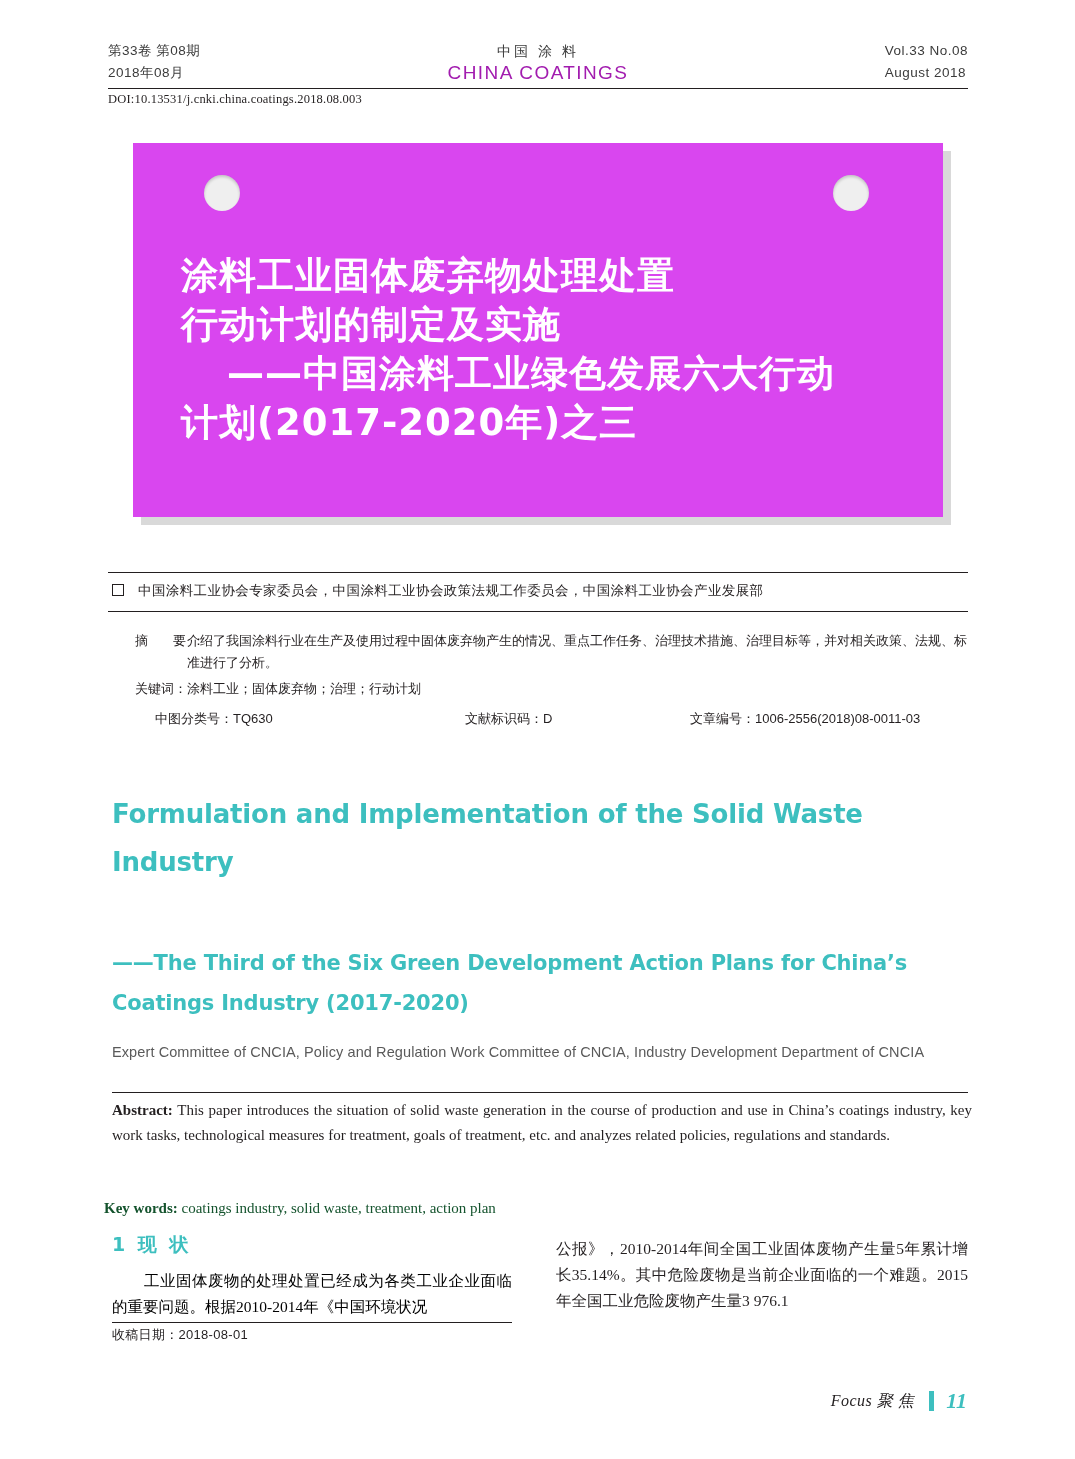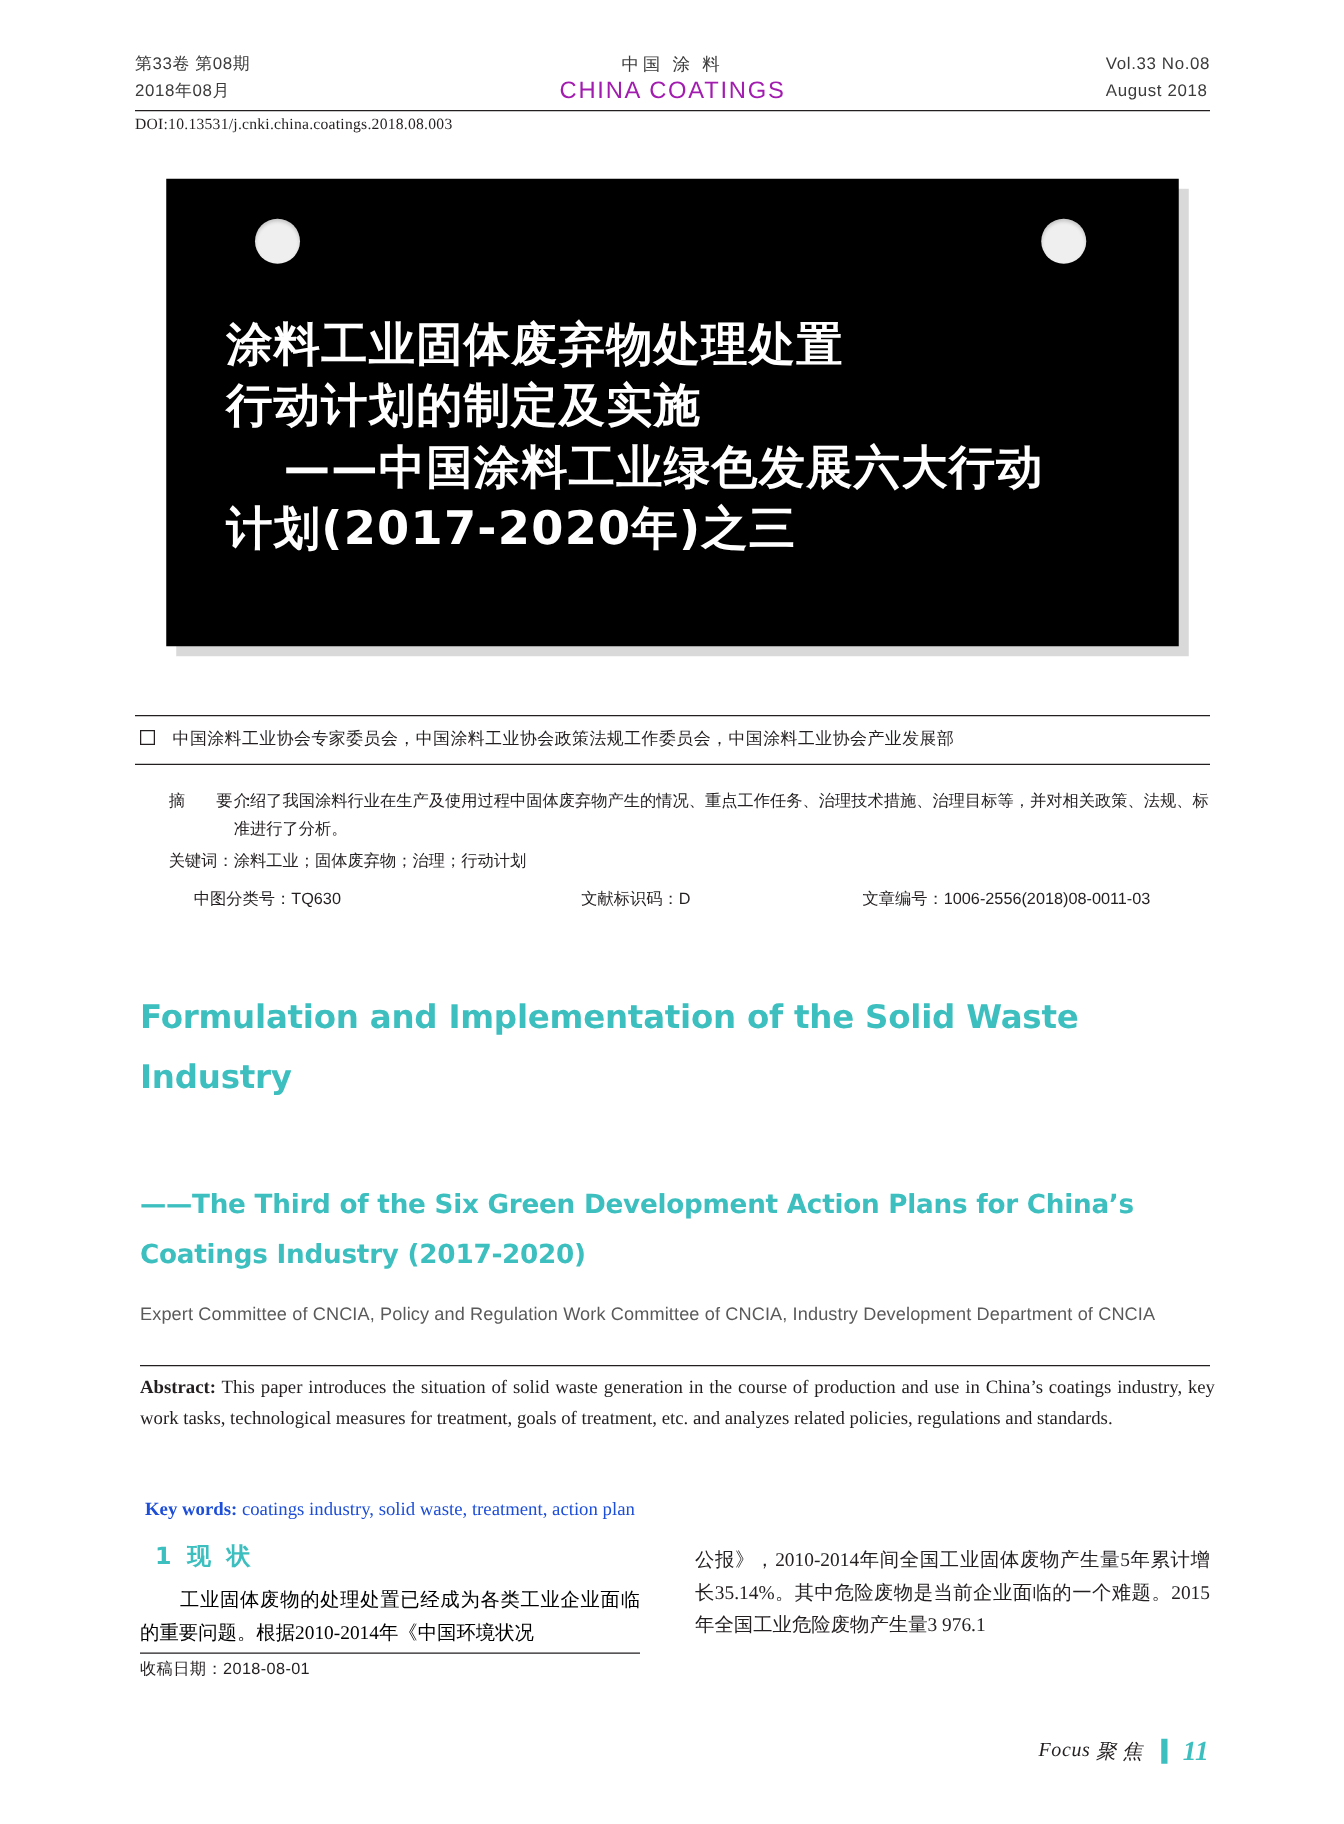--- a/index.html
+++ b/index.html
@@ -86,21 +86,21 @@
     top: 8px;
     width: 810px;
     height: 374px;
     background: #d9d9d9;
   }
   .card {
     position: absolute;
     left: 0; top: 0;
     width: 810px;
     height: 374px;
-    background: #000000;
+    background: #d946ef;
   }
   .punch {
     position: absolute;
     width: 36px;
     height: 36px;
     border-radius: 50%;
     background: #efefef;
     box-shadow: inset 0 2px 3px rgba(0,0,0,0.18);
   }
   .punch.left { left: 71px; top: 32px; }
@@ -238,40 +238,39 @@
     width: 860px;
     font-family: "Liberation Serif", serif;
     font-size: 15px;
     line-height: 25px;
     color: #231f20;
     text-align: justify;
   }
   .en-abs b { font-weight: bold; }
   .en-kw {
     position: absolute;
-    left: 116px;
+    left: 104px;
     top: 1196px;
     width: 860px;
     font-family: "Liberation Serif", serif;
     font-size: 15px;
     line-height: 25px;
-    color: #1d4ed8;
+    color: #14532d;
   }
 
   
   .sec-head {
     position: absolute;
     left: 112px;
     top: 1232px;
     font-family: "DejaVu Sans", sans-serif;
     font-weight: bold;
     font-size: 19px;
     color: #3dbfbf;
     letter-spacing: 3px;
-    margin-left: 12px;
   }
   .col-left {
     position: absolute;
     left: 112px;
     top: 1268px;
     width: 400px;
     font-family: "Liberation Serif", serif;
     font-size: 15.5px;
     line-height: 26px;
     color: #000000;

